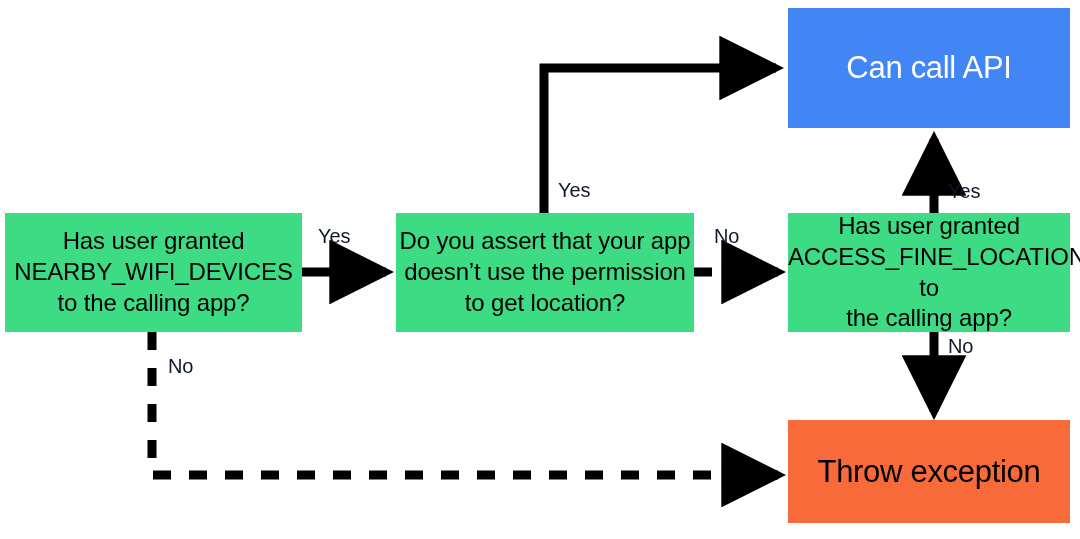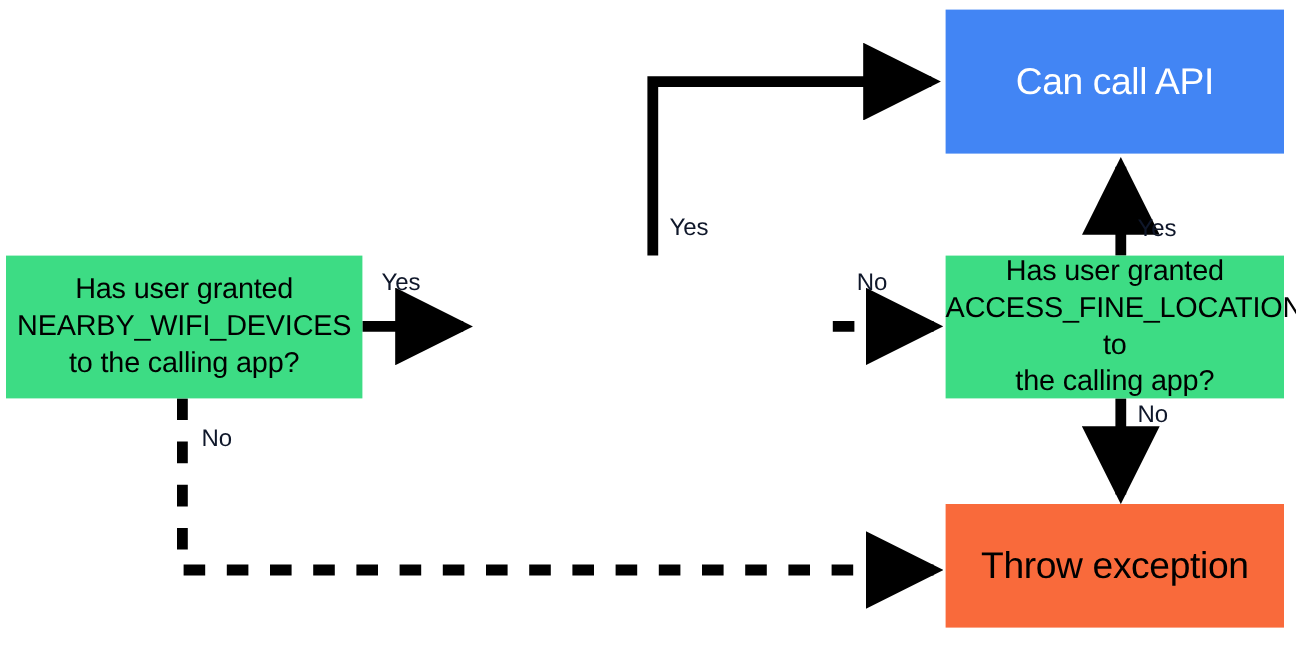--- a/index.html
+++ b/index.html
@@ -80,20 +80,25 @@
 
     <path d="M 152 332 L 152 475 L 778 475" stroke="#000000" stroke-width="9" fill="none" stroke-dasharray="18 18" stroke-linejoin="miter" marker-end="url(#arrow)"></path>
   </svg>
 
   <div class="node decision" style="left:5px; top:213px; width:297px; height:119px; background:#3ddc84;">
     <span class="node-text">Has user granted
 NEARBY_WIFI_DEVICES
 to the calling app?</span>
   </div>
 
+  <div class="node decision" style="left:396px; top:213px; width:298px; height:119px; background:#3ddc84;">
+    <span class="node-text">Do you assert that your app
+doesn’t use the permission
+to get location?</span>
+  </div>
 
   <div class="node decision" style="left:788px; top:213px; width:282px; height:119px; background:#3ddc84;">
     <span class="node-text">Has user granted
 ACCESS_FINE_LOCATION to
 the calling app?</span>
   </div>
 
   <div class="node terminal" style="left:788px; top:8px; width:282px; height:120px; background:#4285f4; color:#ffffff;">
     <span class="node-text">Can call API</span>
   </div>

